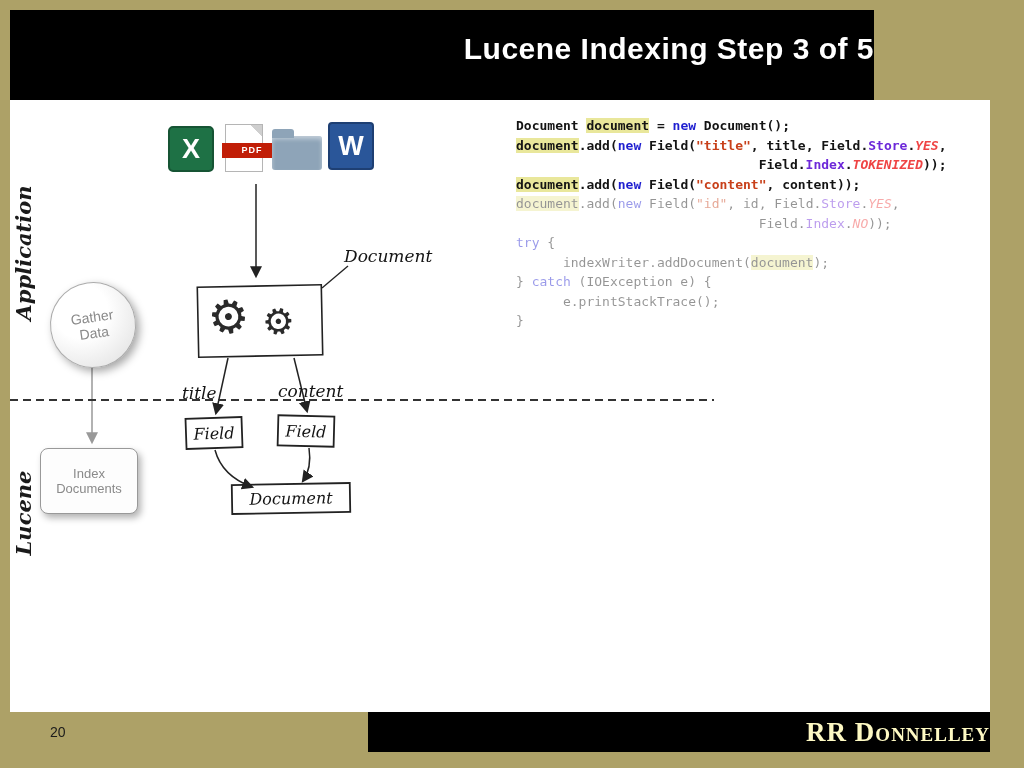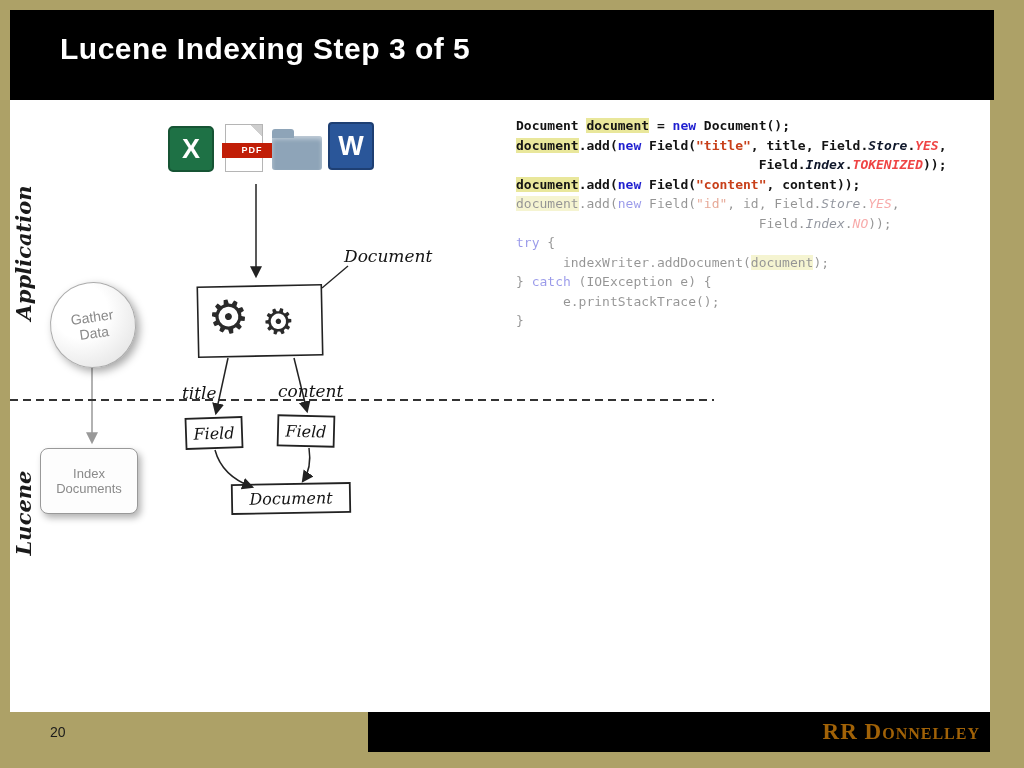--- a/index.html
+++ b/index.html
@@ -3,40 +3,40 @@
 <meta charset="utf-8">
 <style>
   html,body{margin:0;padding:0;}
   body{
     width:1024px;height:768px;position:relative;overflow:hidden;
     background:#ada167;
     font-family:"Liberation Sans",sans-serif;
   }
   
   .title-band{
-    position:absolute;left:10px;top:10px;width:984px;height:90px;
+    position:absolute;left:10px;top:10px;width:864px;height:90px;
     background:#000;
+    text-align:right;
   }
   .title-band h1{
     margin:0;padding:22px 0 0 50px;
     color:#fff;font-size:30px;font-weight:bold;letter-spacing:.5px;
     font-family:"Liberation Sans",sans-serif;
   }
   .content{
     position:absolute;left:10px;top:100px;width:980px;height:612px;
     background:#fff;
   }
   .footer-band{
     position:absolute;left:368px;top:712px;width:622px;height:40px;
     background:#000;display:flex;align-items:center;justify-content:flex-end;
   }
   .brand{
-    color:#a16207;font-family:"Liberation Serif",serif;font-weight:bold;
-    font-variant:small-caps;font-size:23px;letter-spacing:1px;
-    padding-right:10px;
+    color:#fef9c3;font-family:"Liberation Serif",serif;font-weight:bold;
+    font-variant:small-caps;font-size:27px;letter-spacing:1px;
   }
   .page-number{
     position:absolute;left:50px;top:724px;font-size:14px;color:#1b1b1b;
   }
   
   .diagram{position:absolute;left:0;top:0;width:980px;height:612px;}
   .diagram svg{position:absolute;left:0;top:0;pointer-events:none;}
   .rot{
     position:absolute;width:150px;height:26px;text-align:center;
     font-family:"DejaVu Serif",serif;font-style:italic;font-weight:bold;
@@ -111,21 +111,21 @@
     position:absolute;left:498px;top:8px;margin:8px;
     font-family:"DejaVu Sans Mono",monospace;font-size:13px;line-height:19.5px;
     white-space:pre;
   }
   .code-line{font-weight:bold;}
   .code-line.dim{opacity:.45;font-weight:normal;}
   .tok-p{color:#141414;}
   .tok-kw{color:#1f1fd0;}
   .tok-str{color:#c8401a;}
   .tok-const{color:#ef4444;font-style:italic;}
-  .tok-it{font-style:italic;color:#0f172a;}
+  .tok-it{color:#6d28d9;}
   .tok-hl{background:#e9e79b;color:#141414;}
 </style>
 </head>
 <body>
 
 <div class="title-band">
   <h1>Lucene Indexing Step 3 of 5</h1>
 </div>
 
 <div class="content">

